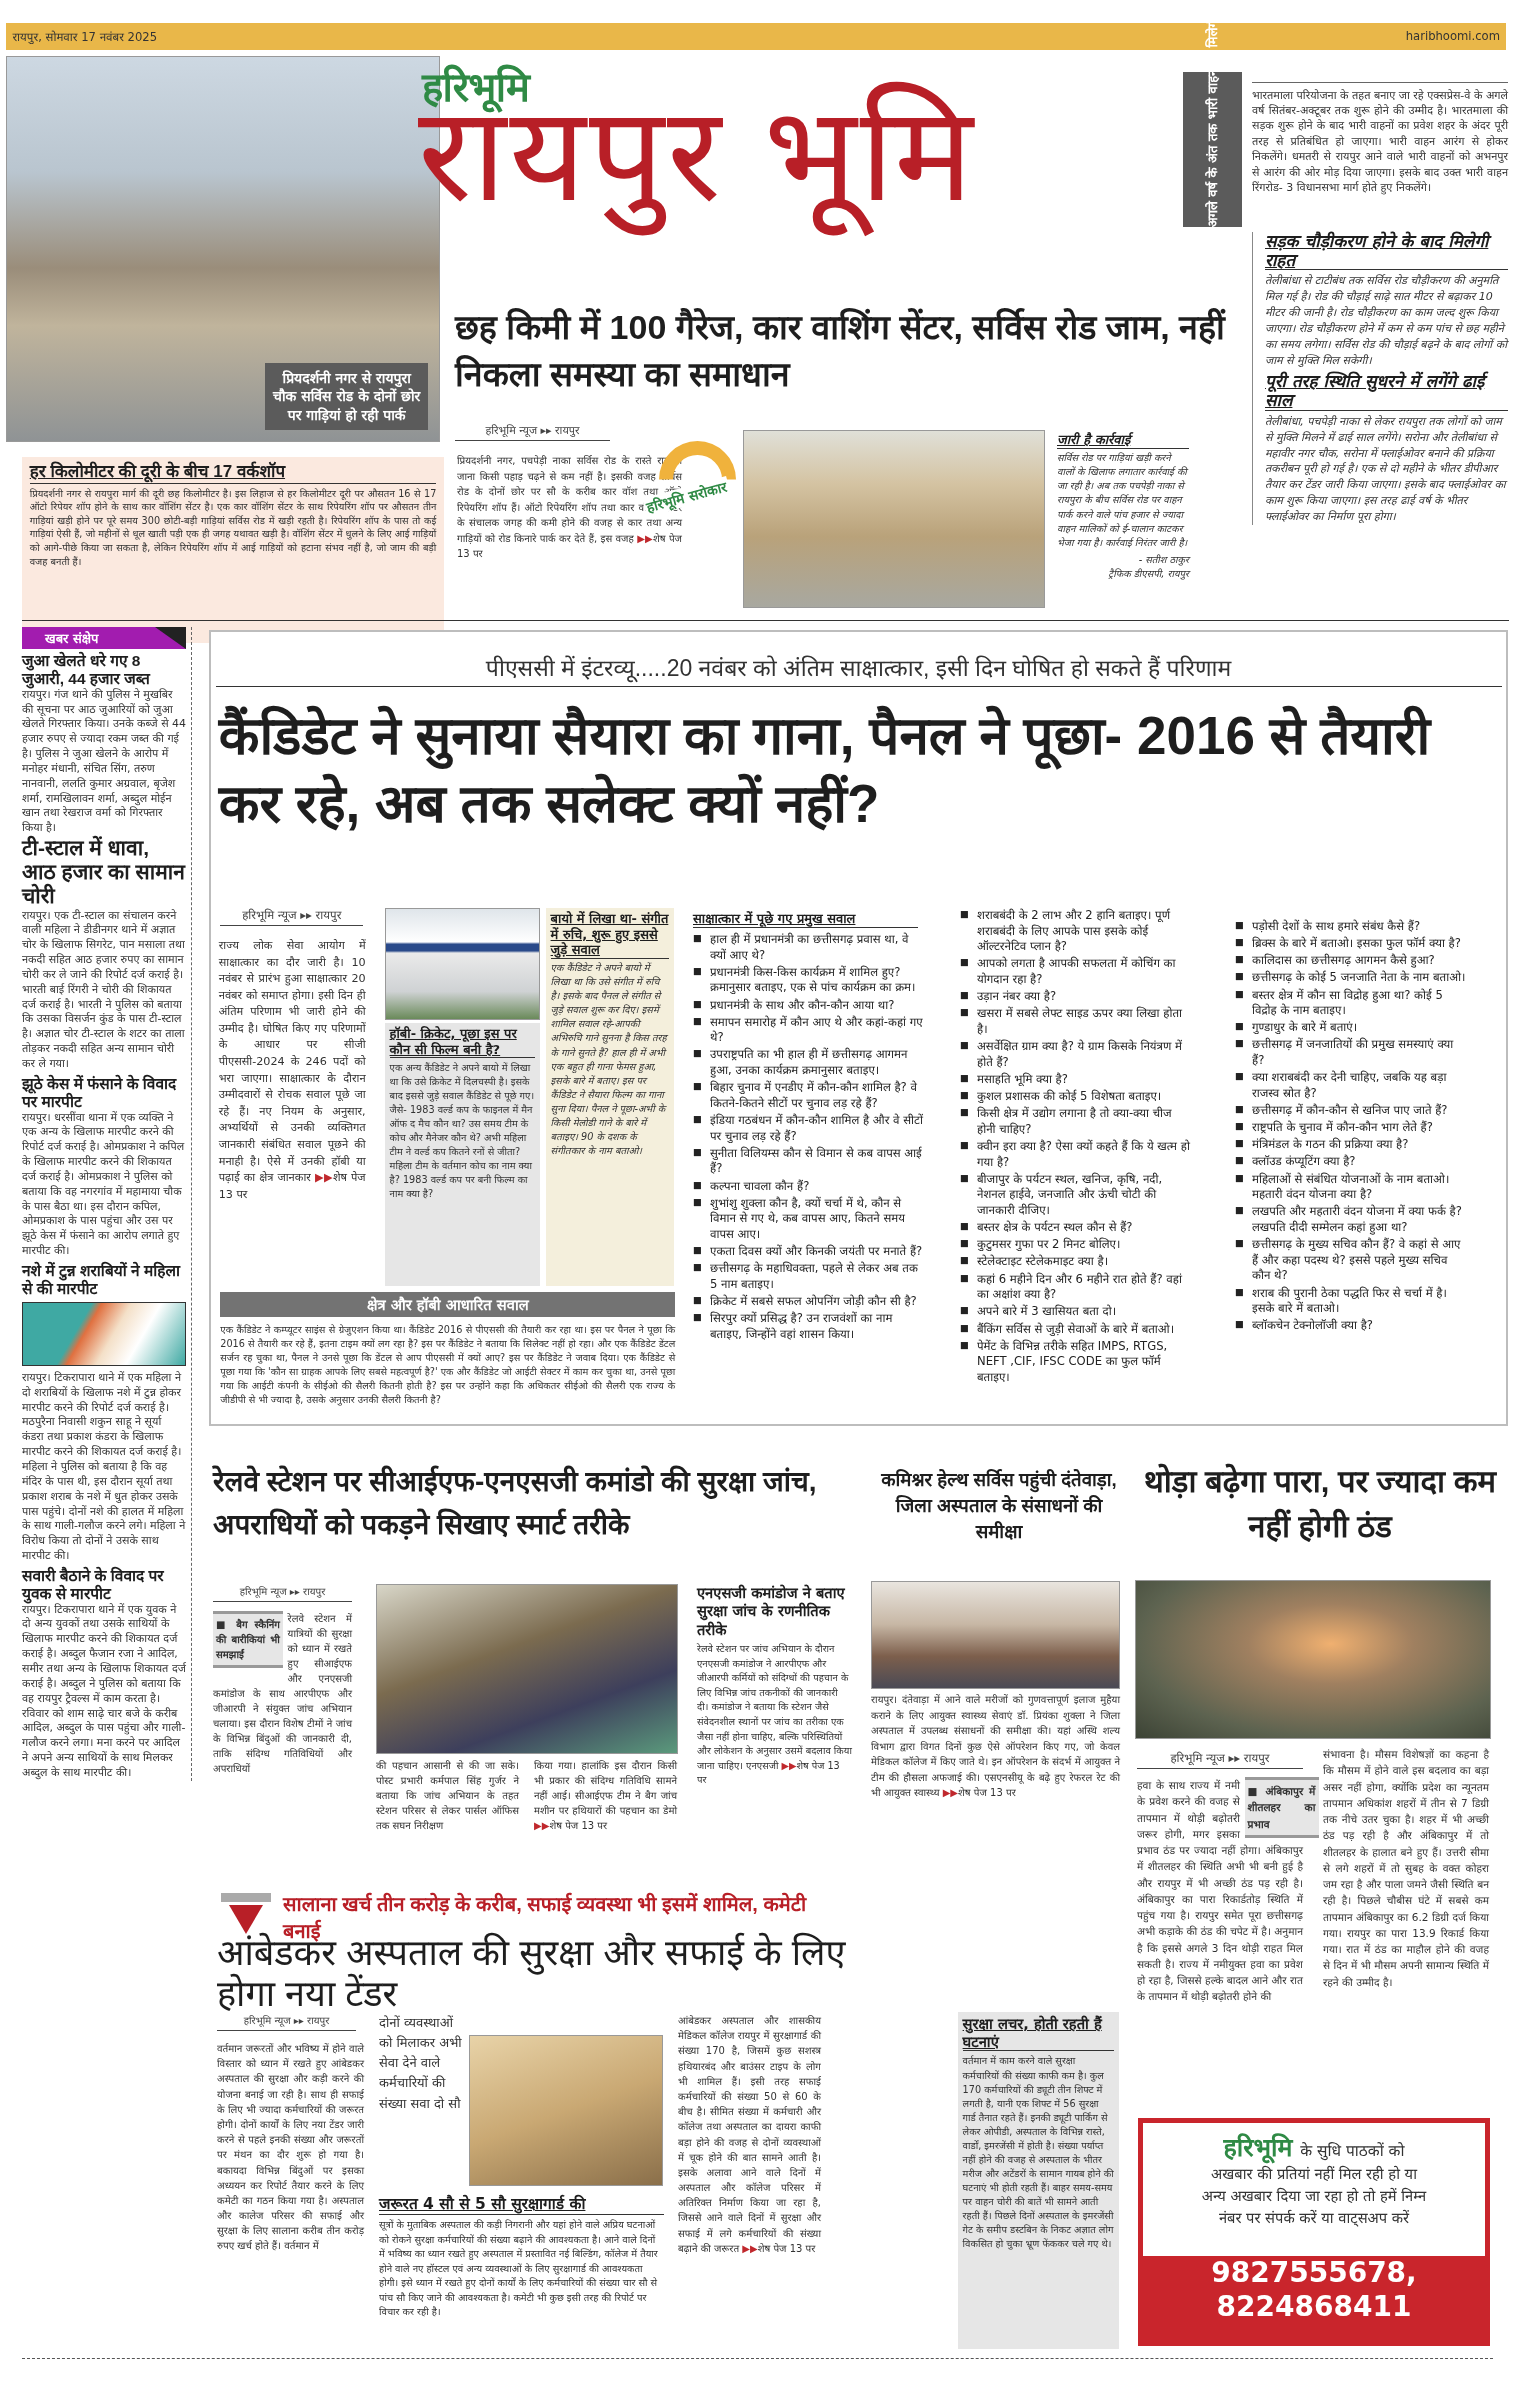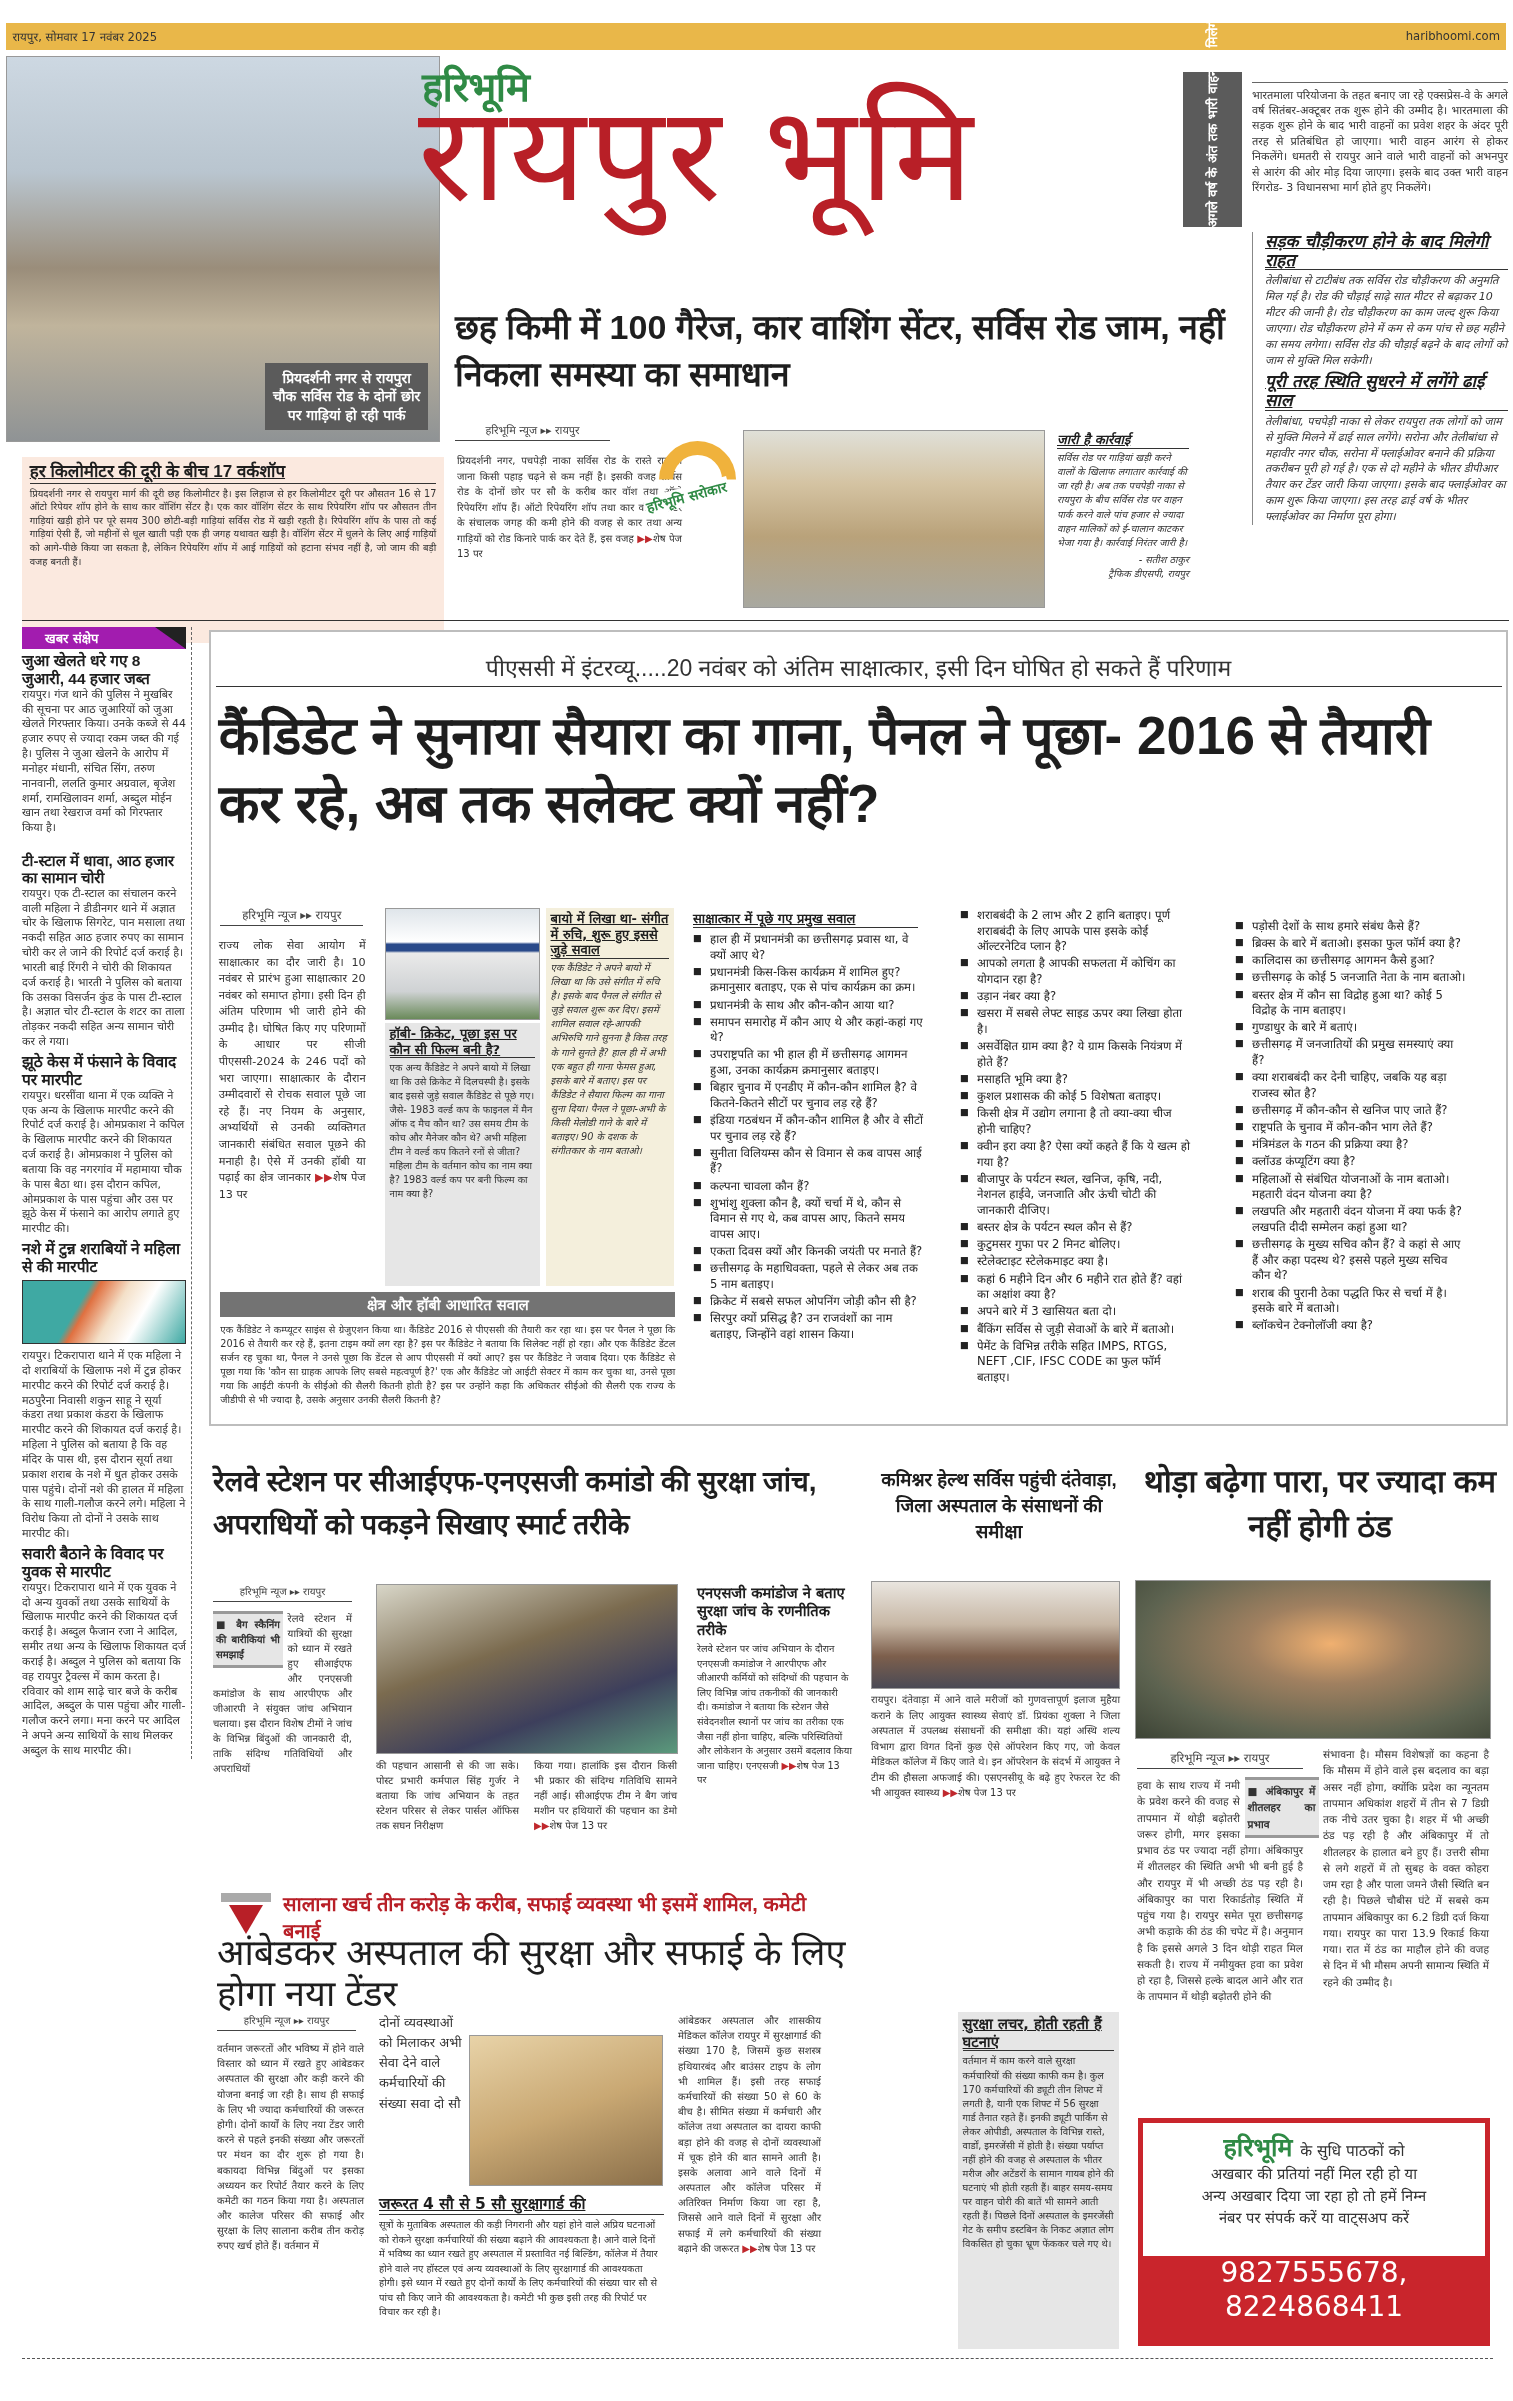--- a/index.html
+++ b/index.html
@@ -87,21 +87,21 @@
 <div class="abs" style="left:22px;top:627px;width:170px;border-right:0.8px dashed #666;padding-right:4.6px">
   <div class="orangehead" style="height:22px;font-size:13px;padding:2.3px 0 0 23px;position:relative">
     <span>खबर संक्षेप</span>
     <span style="position:absolute;right:0;top:0;width:0;height:0;border-left:31px solid transparent;border-top:22px solid #222"></span>
   </div>
   <div>
     <div class="hl" style="font-size:15.5px;margin-top:3.1px">जुआ खेलते धरे गए 8 जुआरी, 44 हजार जब्त</div>
     <div class="txt" style="font-size:11px;line-height:1.35;text-align:left">रायपुर। गंज थाने की पुलिस ने मुखबिर की सूचना पर आठ जुआरियों को जुआ खेलते गिरफ्तार किया। उनके कब्जे से 44 हजार रुपए से ज्यादा रकम जब्त की गई है। पुलिस ने जुआ खेलने के आरोप में मनोहर मंधानी, संचित सिंग, तरुण नानवानी, ललति कुमार अग्रवाल, बृजेश शर्मा, रामखिलावन शर्मा, अब्दुल मोईन खान तथा रेखराज वर्मा को गिरफ्तार किया है।</div>
   </div>
   <div>
-    <div class="hl" style="font-size:15px;margin-top:16px">टी-स्टाल में धावा, आठ हजार का सामान चोरी</div>
+    <div class="hl" style="font-size:21px;margin-top:0">टी-स्टाल में धावा, आठ हजार का सामान चोरी</div>
     <div class="txt" style="font-size:11px;line-height:1.35;text-align:left">रायपुर। एक टी-स्टाल का संचालन करने वाली महिला ने डीडीनगर थाने में अज्ञात चोर के खिलाफ सिगरेट, पान मसाला तथा नकदी सहित आठ हजार रुपए का सामान चोरी कर ले जाने की रिपोर्ट दर्ज कराई है। भारती बाई रिंगरी ने चोरी की शिकायत दर्ज कराई है। भारती ने पुलिस को बताया कि उसका विसर्जन कुंड के पास टी-स्टाल है। अज्ञात चोर टी-स्टाल के शटर का ताला तोड़कर नकदी सहित अन्य सामान चोरी कर ले गया।</div>
   </div>
   <div>
     <div class="hl" style="font-size:15.5px;margin-top:3.1px">झूठे केस में फंसाने के विवाद पर मारपीट</div>
     <div class="txt" style="font-size:11px;line-height:1.35;text-align:left">रायपुर। धरसींवा थाना में एक व्यक्ति ने एक अन्य के खिलाफ मारपीट करने की रिपोर्ट दर्ज कराई है। ओमप्रकाश ने कपिल के खिलाफ मारपीट करने की शिकायत दर्ज कराई है। ओमप्रकाश ने पुलिस को बताया कि वह नगरगांव में महामाया चौक के पास बैठा था। इस दौरान कपिल, ओमप्रकाश के पास पहुंचा और उस पर झूठे केस में फंसाने का आरोप लगाते हुए मारपीट की।</div>
   </div>
   <div>
     <div class="hl" style="font-size:15.5px;margin-top:3.1px">नशे में टुन्न शराबियों ने महिला से की मारपीट</div>
     <div class="photo cartoon" style="height:64px;margin:4.6px 0;border:0.8px solid #333"></div>
     <div class="txt" style="font-size:11px;line-height:1.35;text-align:left">रायपुर। टिकरापारा थाने में एक महिला ने दो शराबियों के खिलाफ नशे में टुन्न होकर मारपीट करने की रिपोर्ट दर्ज कराई है। मठपुरैना निवासी शकुन साहू ने सूर्या कंडरा तथा प्रकाश कंडरा के खिलाफ मारपीट करने की शिकायत दर्ज कराई है। महिला ने पुलिस को बताया है कि वह मंदिर के पास थी, इस दौरान सूर्या तथा प्रकाश शराब के नशे में धुत होकर उसके पास पहुंचे। दोनों नशे की हालत में महिला के साथ गाली-गलौज करने लगे। महिला ने विरोध किया तो दोनों ने उसके साथ मारपीट की।</div>
@@ -251,17 +251,17 @@
   <div class="txt" style="font-size:9.7px;line-height:1.45;margin-top:3.1px;text-align:left">वर्तमान में काम करने वाले सुरक्षा कर्मचारियों की संख्या काफी कम है। कुल 170 कर्मचारियों की ड्यूटी तीन शिफ्ट में लगती है, यानी एक शिफ्ट में 56 सुरक्षा गार्ड तैनात रहते हैं। इनकी ड्यूटी पार्किंग से लेकर ओपीडी, अस्पताल के विभिन्न रास्ते, वार्डों, इमरजेंसी में होती है। संख्या पर्याप्त नहीं होने की वजह से अस्पताल के भीतर मरीज और अटेंडरों के सामान गायब होने की घटनाएं भी होती रहती हैं। बाहर समय-समय पर वाहन चोरी की बातें भी सामने आती रहती हैं। पिछले दिनों अस्पताल के इमरजेंसी गेट के समीप डस्टबिन के निकट अज्ञात लोग विकसित हो चुका भ्रूण फेंककर चले गए थे।</div>
 </div>
 
 <div class="abs" style="left:1138px;top:2118px;width:352px;height:228px;background:#c9252c;padding:4.6px">
   <div style="background:#fff;height:133px;text-align:center;padding-top:6.2px;color:#333">
     <div style="font-size:15.5px"><span class="logo-hb" style="font-size:25px;margin-right:7.7px">हरिभूमि</span><span>के सुधि पाठकों को</span></div>
     <div style="font-size:14.7px;line-height:1.5">अखबार की प्रतियां नहीं मिल रही हो या</div>
     <div style="font-size:14.7px;line-height:1.5">अन्य अखबार दिया जा रहा हो तो हमें निम्न</div>
     <div style="font-size:14.7px;line-height:1.5">नंबर पर संपर्क करें या वाट्सअप करें</div>
   </div>
-  <div style="color:#fff;font-weight:normal;font-size:28px;text-align:center;line-height:34px">9827555678, 8224868411</div>
+  <div style="color:#fff;font-weight:bold;font-size:28px;text-align:center;line-height:34px">9827555678, 8224868411</div>
 </div>
 
 <div class="abs dotsep" style="left:22px;top:2358px;width:1471px"></div>
 
 
 </body></html>

